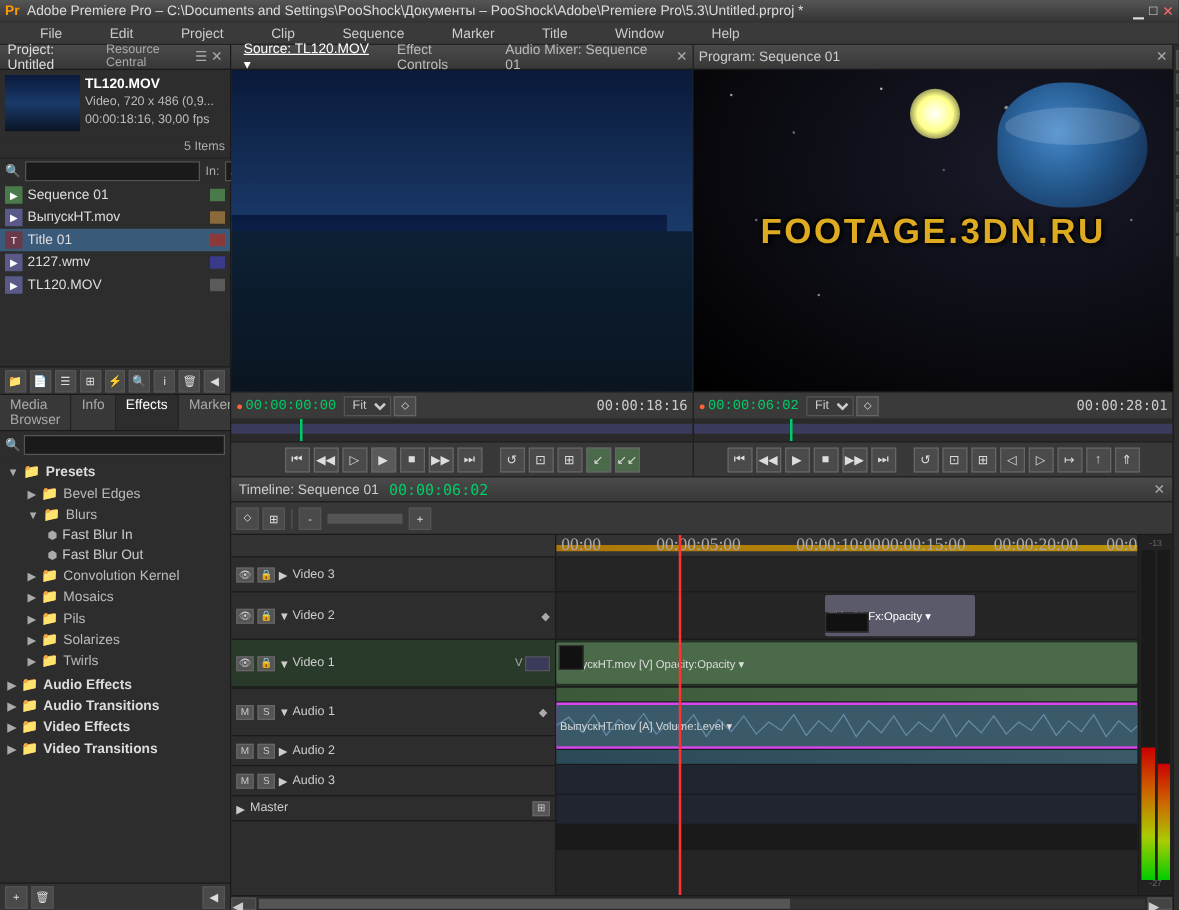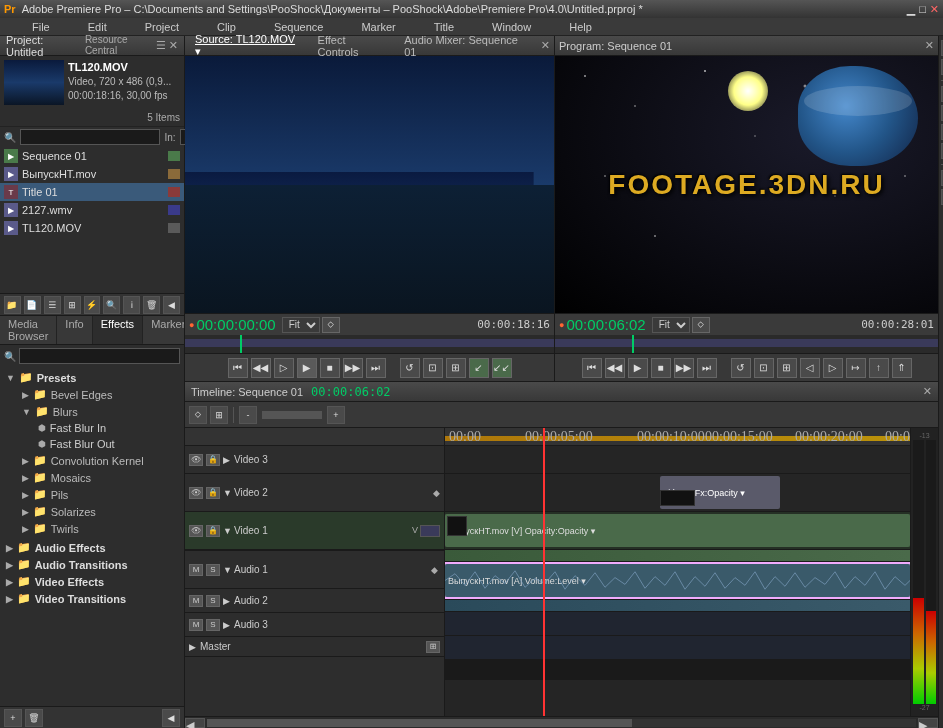--- a/index.html
+++ b/index.html
@@ -303,22 +303,22 @@
       height: 22px;
       background: #3a3a3a;
       display: flex;
       align-items: center;
       padding: 0 4px;
       gap: 2px;
       border-top: 1px solid #1a1a1a;
     }
     .timecode-display {
       color: #00cc66;
-      font-size: 15px;
-      font-family: Liberation Sans, sans-serif;
+      font-size: 11px;
+      font-family: Liberation Mono, monospace;
       margin-right: 4px;
     }
     .timecode-right {
       color: #ccc;
       font-size: 11px;
       font-family: monospace;
       margin-left: auto;
     }
     .ctrl-btn {
       width: 18px;
@@ -688,21 +688,21 @@
       font-size: 10px;
       color: #aaa;
       border-bottom: 1px solid #222;
     }
   </style>
 </head>
 <body>
 
 <div id="title-bar">
   <span class="logo">Pr</span>
-  <span>Adobe Premiere Pro – C:\Documents and Settings\PooShock\Документы – PooShock\Adobe\Premiere Pro\4.0\Untitled.prproj *</span>
+  <span>Adobe Premiere Pro – C:\Documents and Settings\PooShock\Документы – PooShock\Adobe\Premiere Pro\5.3\Untitled.prproj *</span>
   <span style="margin-left:auto; display:flex; gap:4px;">
     <span style="cursor:pointer;">▁</span>
     <span style="cursor:pointer;">□</span>
     <span style="cursor:pointer; color:#f66;">✕</span>
   </span>
 </div>
 
 <div id="menu-bar">
   <span>File</span>
   <span>Edit</span>
@@ -1145,21 +1145,21 @@
               <span style="font-size:9px;color:#ddd;">ВыпускHT.mov [V] Opacity:Opacity ▾</span>
             </div>
 
             <div style="position:absolute;left:2px;top:4px;width:20px;height:20px;background:#111;border:1px solid #333;"></div>
           </div>
 
           <div style="height:12px;background:#1e281e;border-bottom:1px solid #1a1a1a;">
             <div style="height:100%;width:465px;background:linear-gradient(to right,#3a5a3a,#4a6a4a);"></div>
           </div>
 
-          <div class="track-row" style="height:38px;background:#f0abfc;position:relative;">
+          <div class="track-row" style="height:38px;background:#d946ef;position:relative;">
             <div class="audio-track-bg"></div>
             <div class="clip-block" style="left:0;width:465px;background:#3a5a6a;top:2px;bottom:2px;">
               <span style="font-size:9px;color:#ddd;">ВыпускHT.mov [A] Volume:Level ▾</span>
             </div>
 
             <svg class="waveform-squiggle" style="left:0;top:2px;height:calc(100% - 4px);width:465px;" viewBox="0 0 465 34" preserveAspectRatio="none">
               <polyline points="0,17 10,10 20,22 30,8 40,25 50,12 60,20 70,7 80,24 90,15 100,20 110,8 120,26 130,12 140,22 150,9 160,24 170,14 180,21 190,8 200,25 210,13 220,22 230,8 240,26 250,13 260,23 270,9 280,25 290,14 300,22 310,8 320,26 330,13 340,23 350,9 360,24 370,14 380,21 390,8 400,25 410,13 420,22 430,8 440,26 450,13 460,22 465,17" stroke="#88aacc" stroke-width="1" fill="none"></polyline>
             </svg>
           </div>
 

